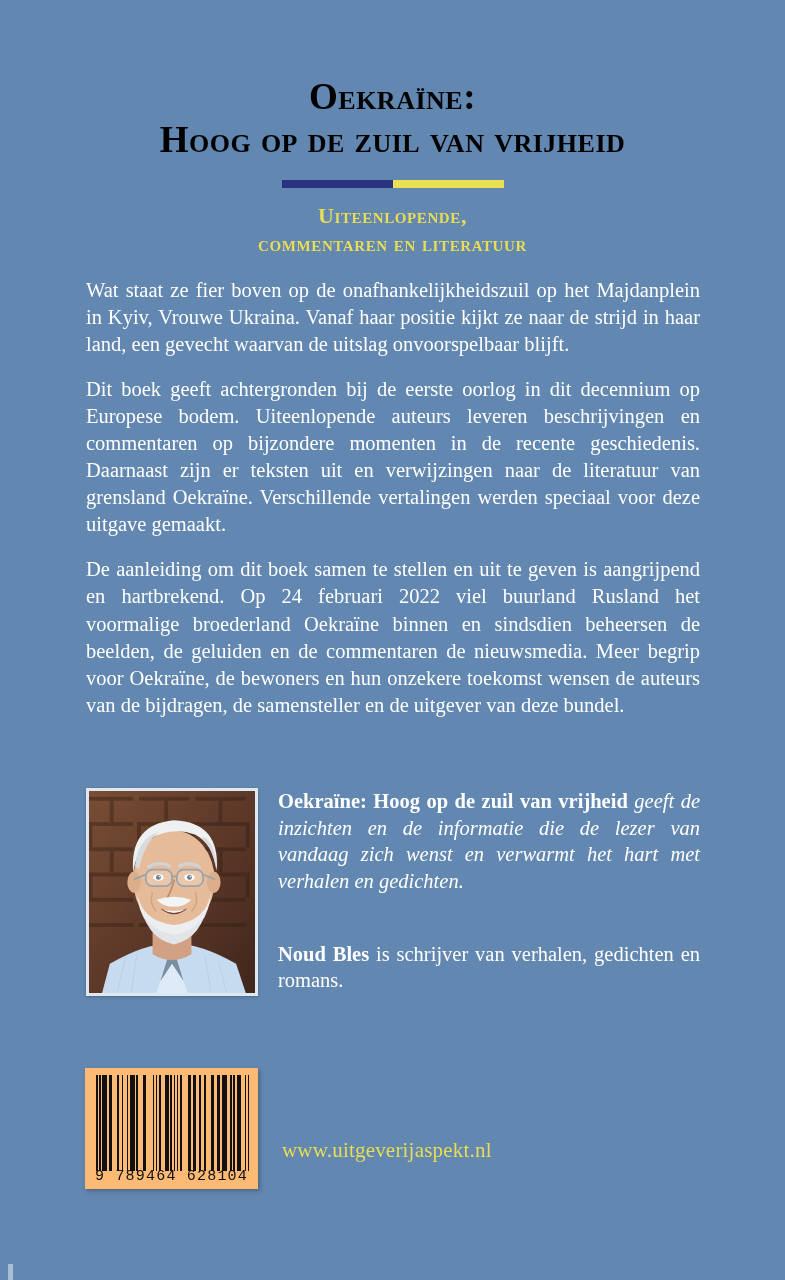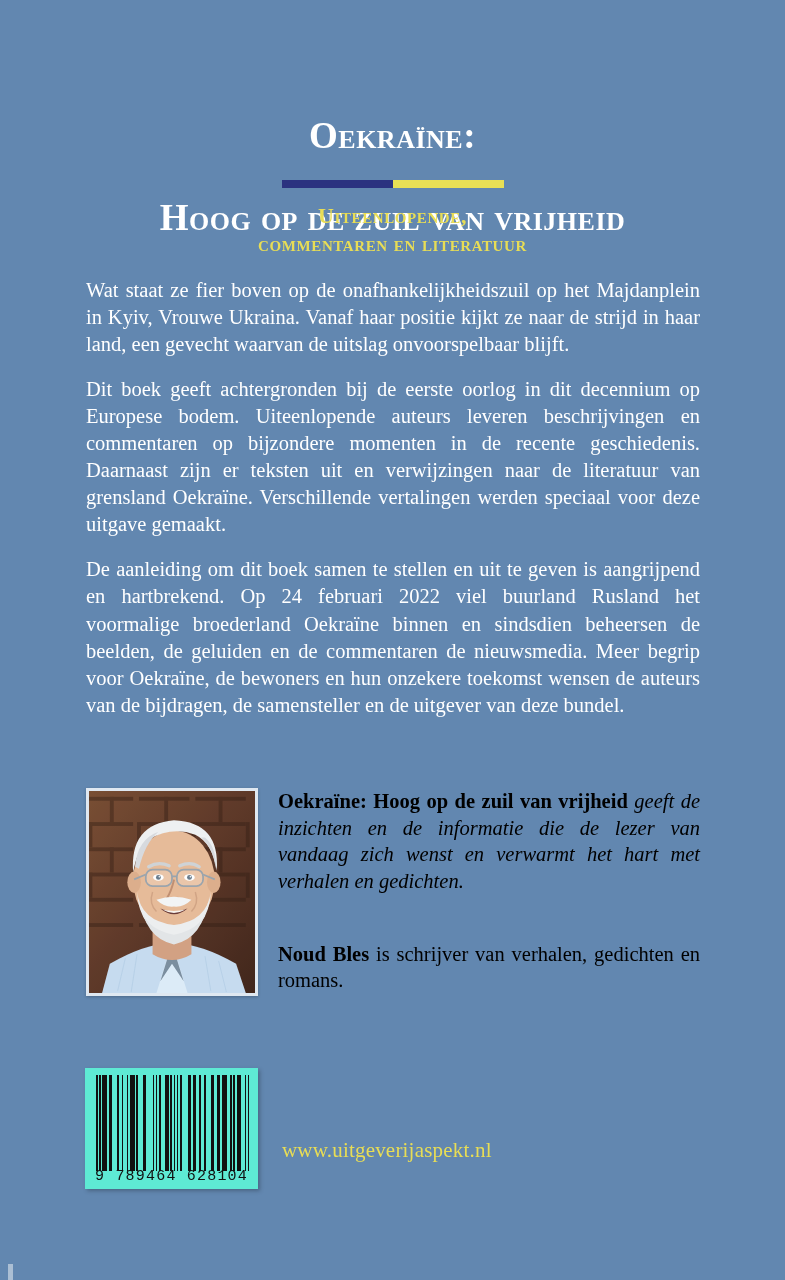--- a/index.html
+++ b/index.html
@@ -28,26 +28,25 @@
   .title-block {
     position: absolute;
     left: 0;
     right: 0;
     top: 76px;
     text-align: center;
   }
 
   .title-line {
     font-family: "Liberation Serif", "DejaVu Serif", serif;
-    color: #ffffff;
+    color: #000000;
     font-variant: small-caps;
     font-weight: 700;
     letter-spacing: 0.5px;
     line-height: 1.16;
-    margin-top: 39px;
   }
 
   .title-line-1 { font-size: 37px; }
   .title-line-2 { font-size: 37px; }
 
   
   .divider {
     position: absolute;
     top: 180px;
     left: 50%;
@@ -115,38 +114,38 @@
   }
   .photo svg { display: block; width: 100%; height: 100%; }
 
   .blurb {
     position: absolute;
     left: 192px;
     top: 0;
     width: 422px;
   }
   .blurb p {
-    color: #000000;
+    color: #ffffff;
     font-size: 20.5px;
     line-height: 1.30;
     text-align: justify;
     text-justify: inter-word;
   }
   .blurb .italic { font-style: italic; }
   .blurb .bold   { font-weight: 700; }
   .blurb .para-2 { margin-top: 46px; }
 
   
   .barcode-box {
     position: absolute;
     left: 85px;
     top: 1068px;
     width: 173px;
     height: 121px;
-    background: #5eead4;
+    background: #fdba74;
     box-shadow: 2px 2px 4px rgba(0,0,0,0.25);
   }
   .barcode-bars {
     position: absolute;
     left: 11px;
     top: 7px;
     right: 8px;
     height: 96px;
     display: flex;
     align-items: flex-start;

